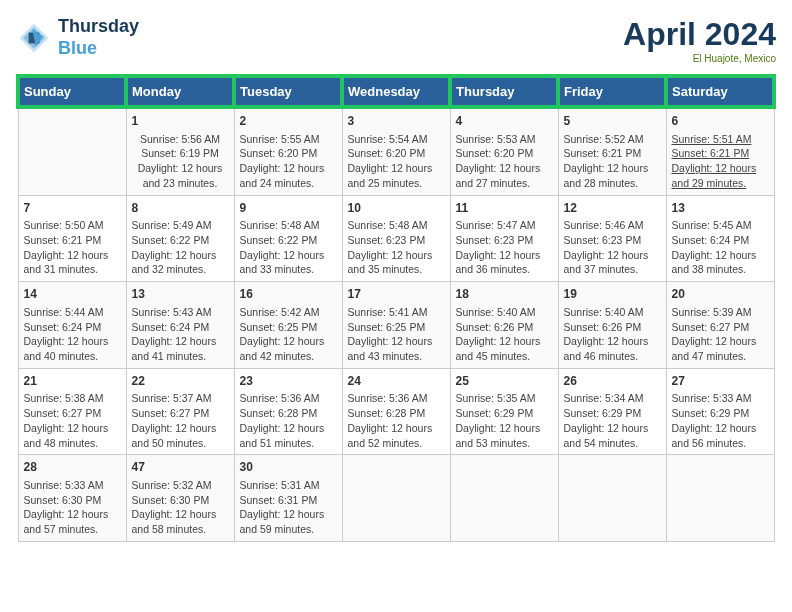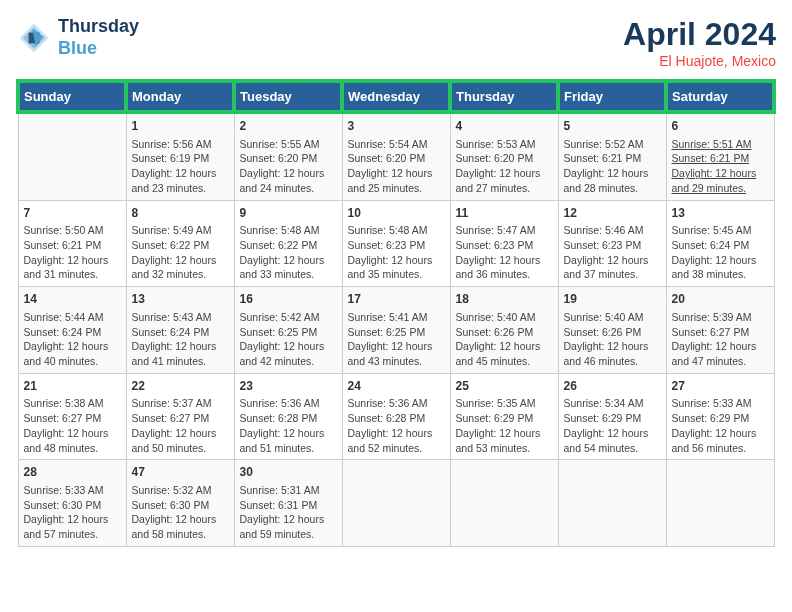--- a/index.html
+++ b/index.html
@@ -36,22 +36,22 @@
     }
     .title-block {
       text-align: right;
     }
     .month-title {
       font-size: 32px;
       font-weight: bold;
       color: #1a3a5c;
     }
     .location {
-      font-size: 14px;
-      color: #ef4444;
+      font-size: 10px;
+      color: #4d7c0f;
     }
     table {
       width: 100%;
       border-collapse: collapse;
       font-size: 11px;
     }
     thead tr th {
       background-color: #2a6099;
       color: #fff;
       padding: 6px 4px;
@@ -117,21 +117,21 @@
         <th>Thursday</th>
         <th>Friday</th>
         <th>Saturday</th>
       </tr>
   </thead>
   <tbody>
   <tr>
         <td></td>
         <td>
           <span class="day-num">1</span>
-          <div class="day-info" style="white-space: pre-line;">Sunrise: 5:56 AM
+          <div class="day-info" style="white-space: pre-line; text-align: center;">Sunrise: 5:56 AM
 Sunset: 6:19 PM
 Daylight: 12 hours
 and 23 minutes.</div>
         </td>
         <td>
           <span class="day-num">2</span>
           <div class="day-info" style="white-space: pre-line;">Sunrise: 5:55 AM
 Sunset: 6:20 PM
 Daylight: 12 hours
 and 24 minutes.</div>

